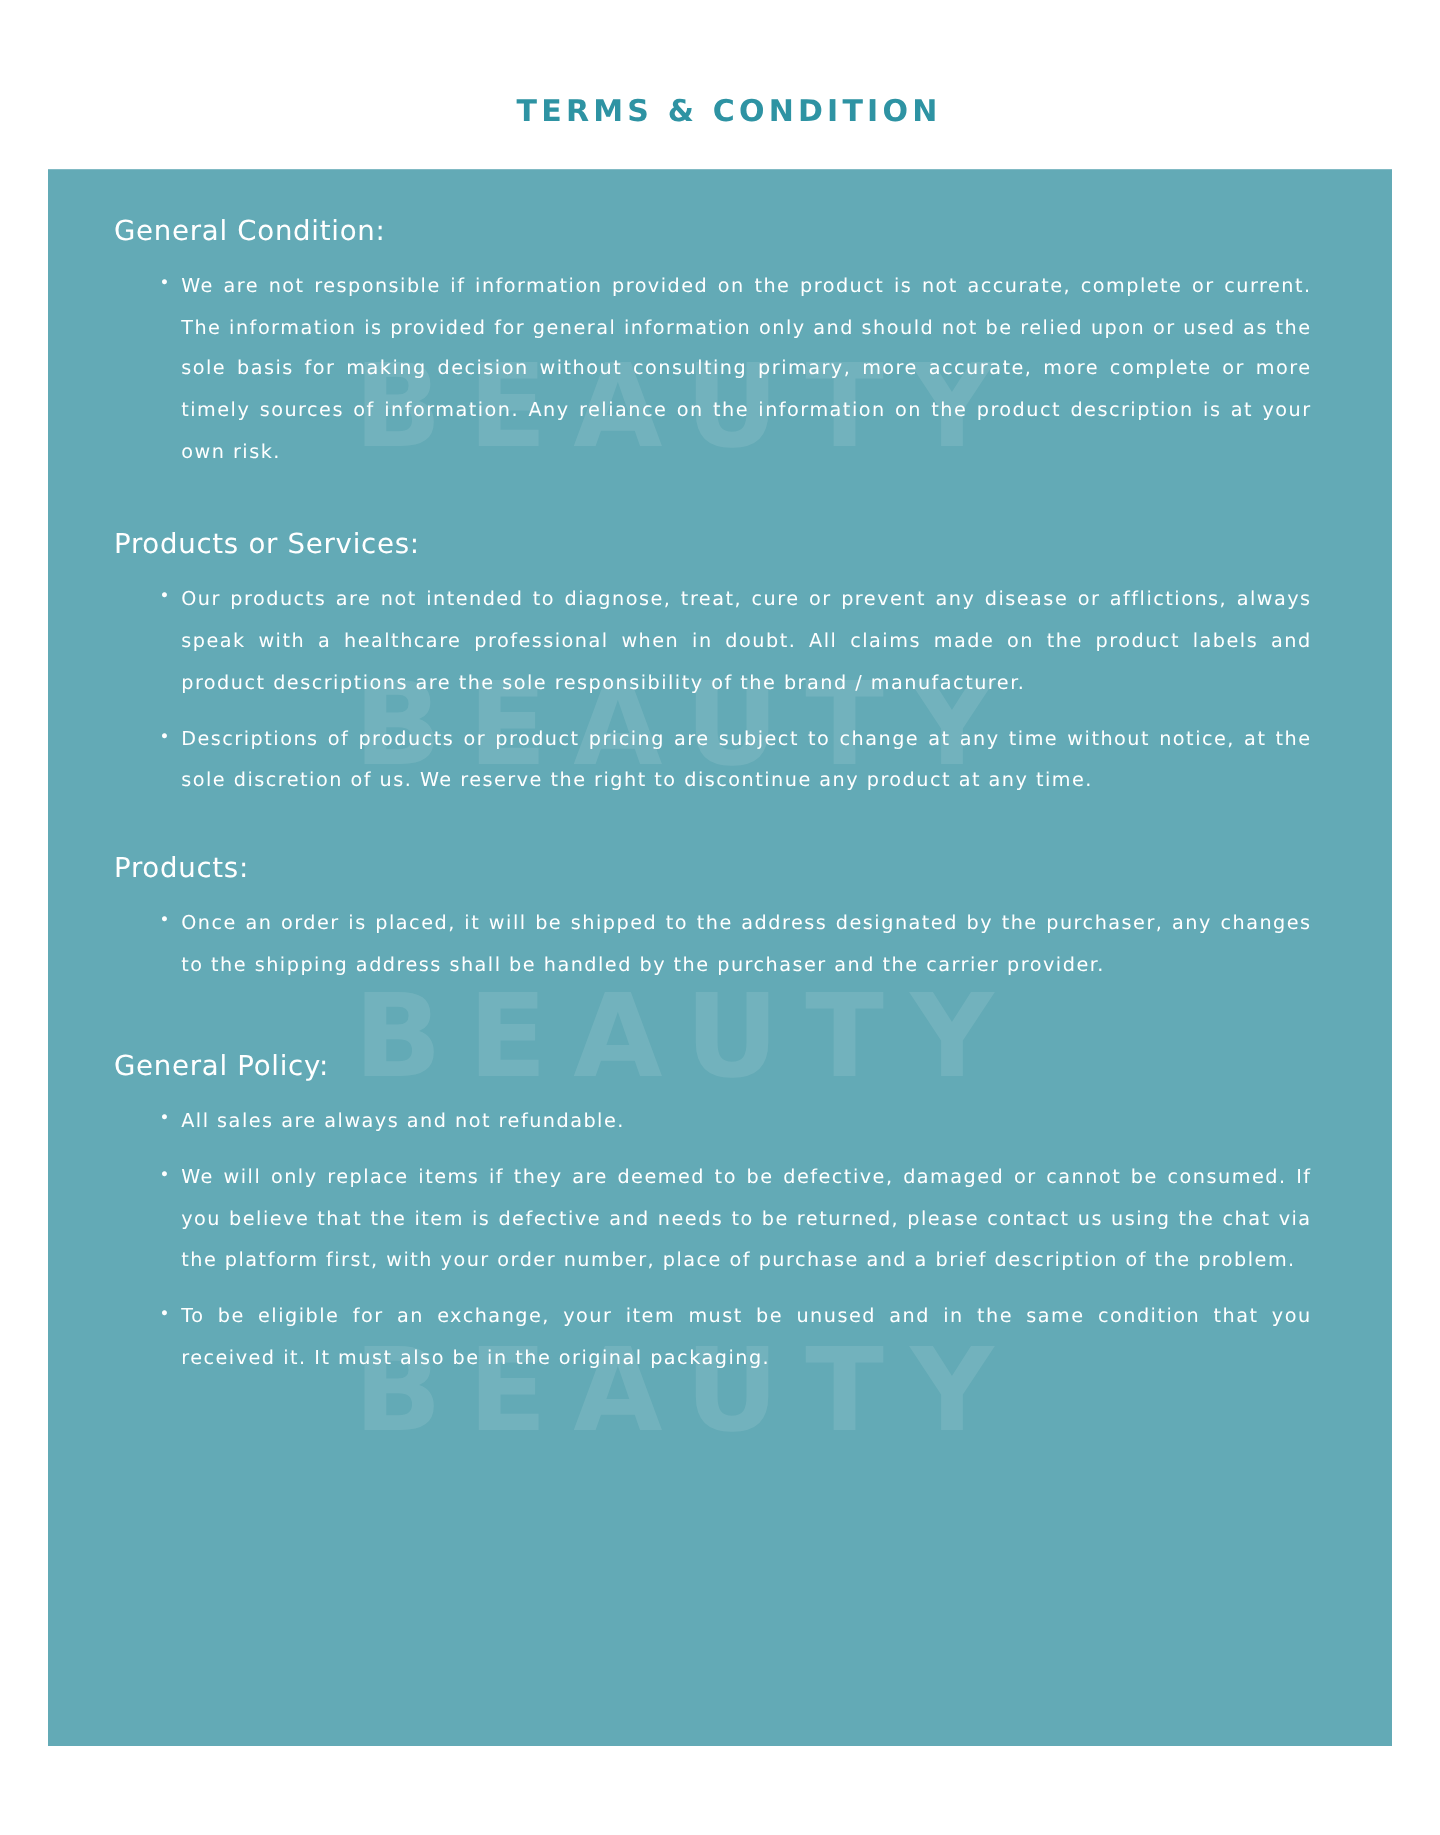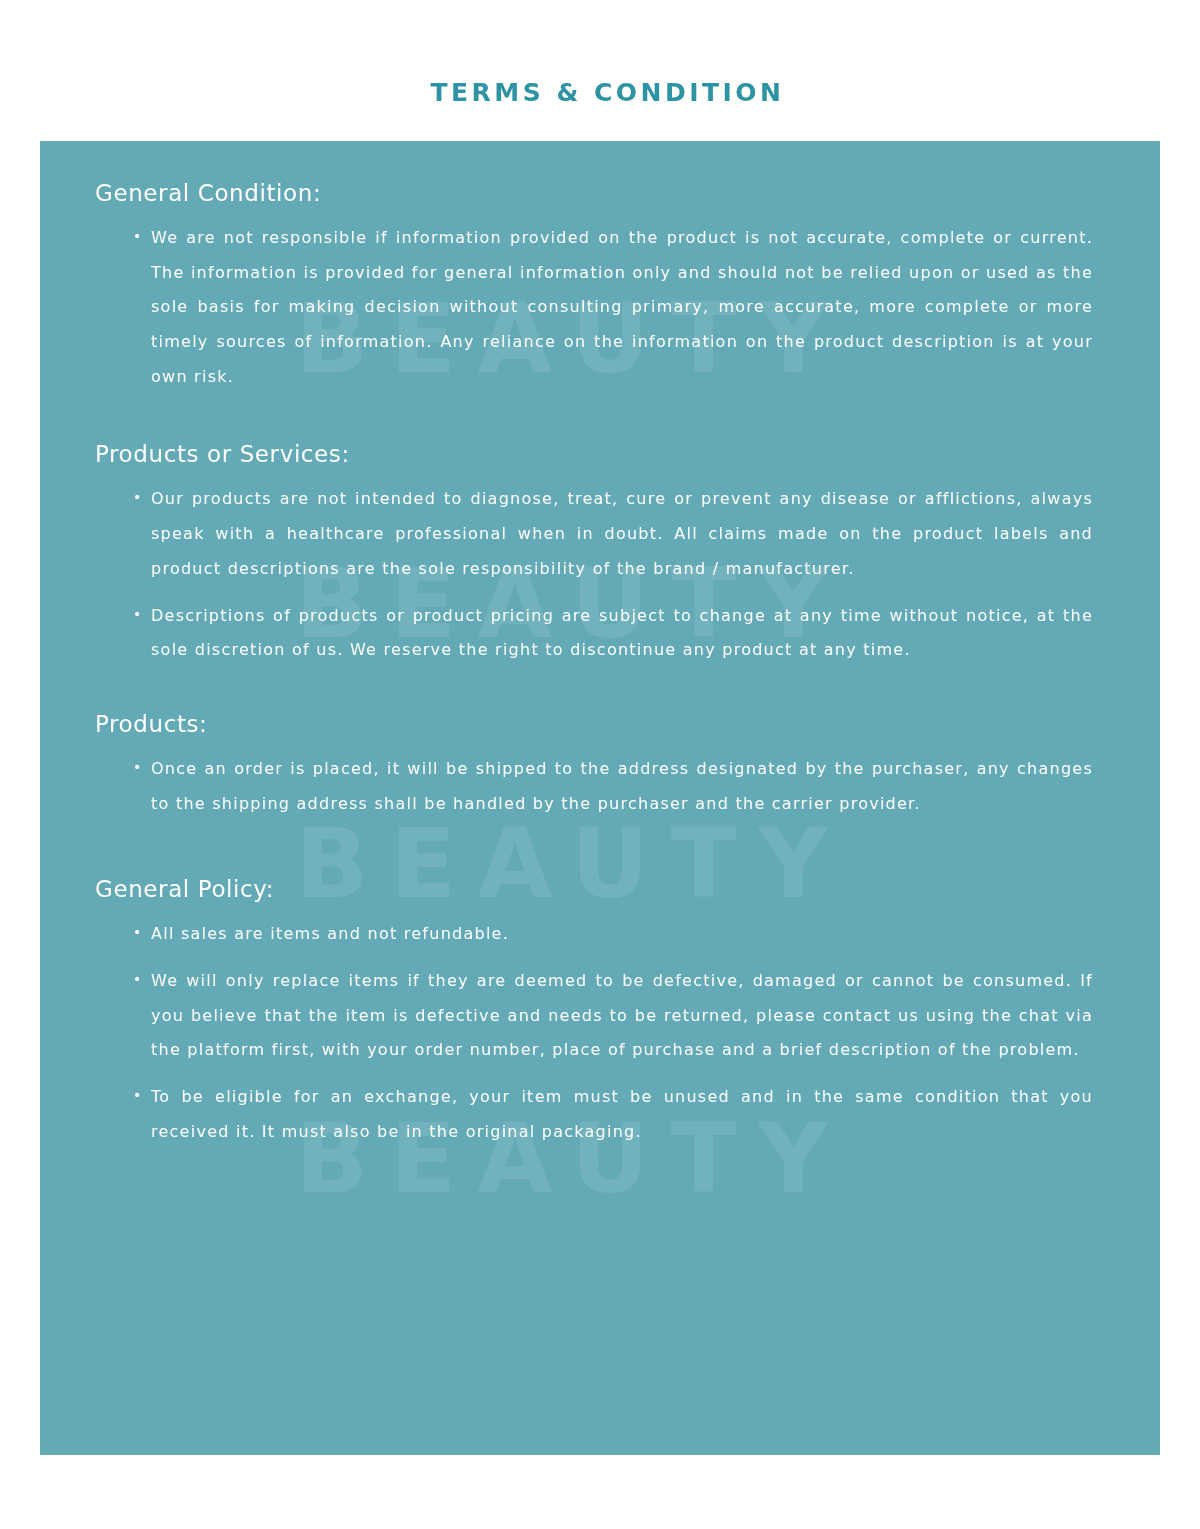--- a/index.html
+++ b/index.html
@@ -139,20 +139,20 @@
       <ul class="bullets">
         <li>Once an order is placed, it will be shipped to the address designated by the purchaser, any changes to the shipping address shall be handled by the purchaser and the carrier provider.</li>
       </ul>
     </div>
 
     <div class="gap-shipment"></div>
 
     <div class="section">
       <h2 class="section-title">General Policy:</h2>
       <ul class="bullets">
-        <li>All sales are items and not refundable.</li>
+        <li>All sales are always and not refundable.</li>
         <li>We will only replace items if they are deemed to be defective, damaged or cannot be consumed. If you believe that the item is defective and needs to be returned, please contact us using the chat via the platform first, with your order number, place of purchase and a brief description of the problem.</li>
         <li>To be eligible for an exchange, your item must be unused and in the same condition that you received it. It must also be in the original packaging.</li>
       </ul>
     </div>
 
   </div>
 </div>
 
 </body></html>

